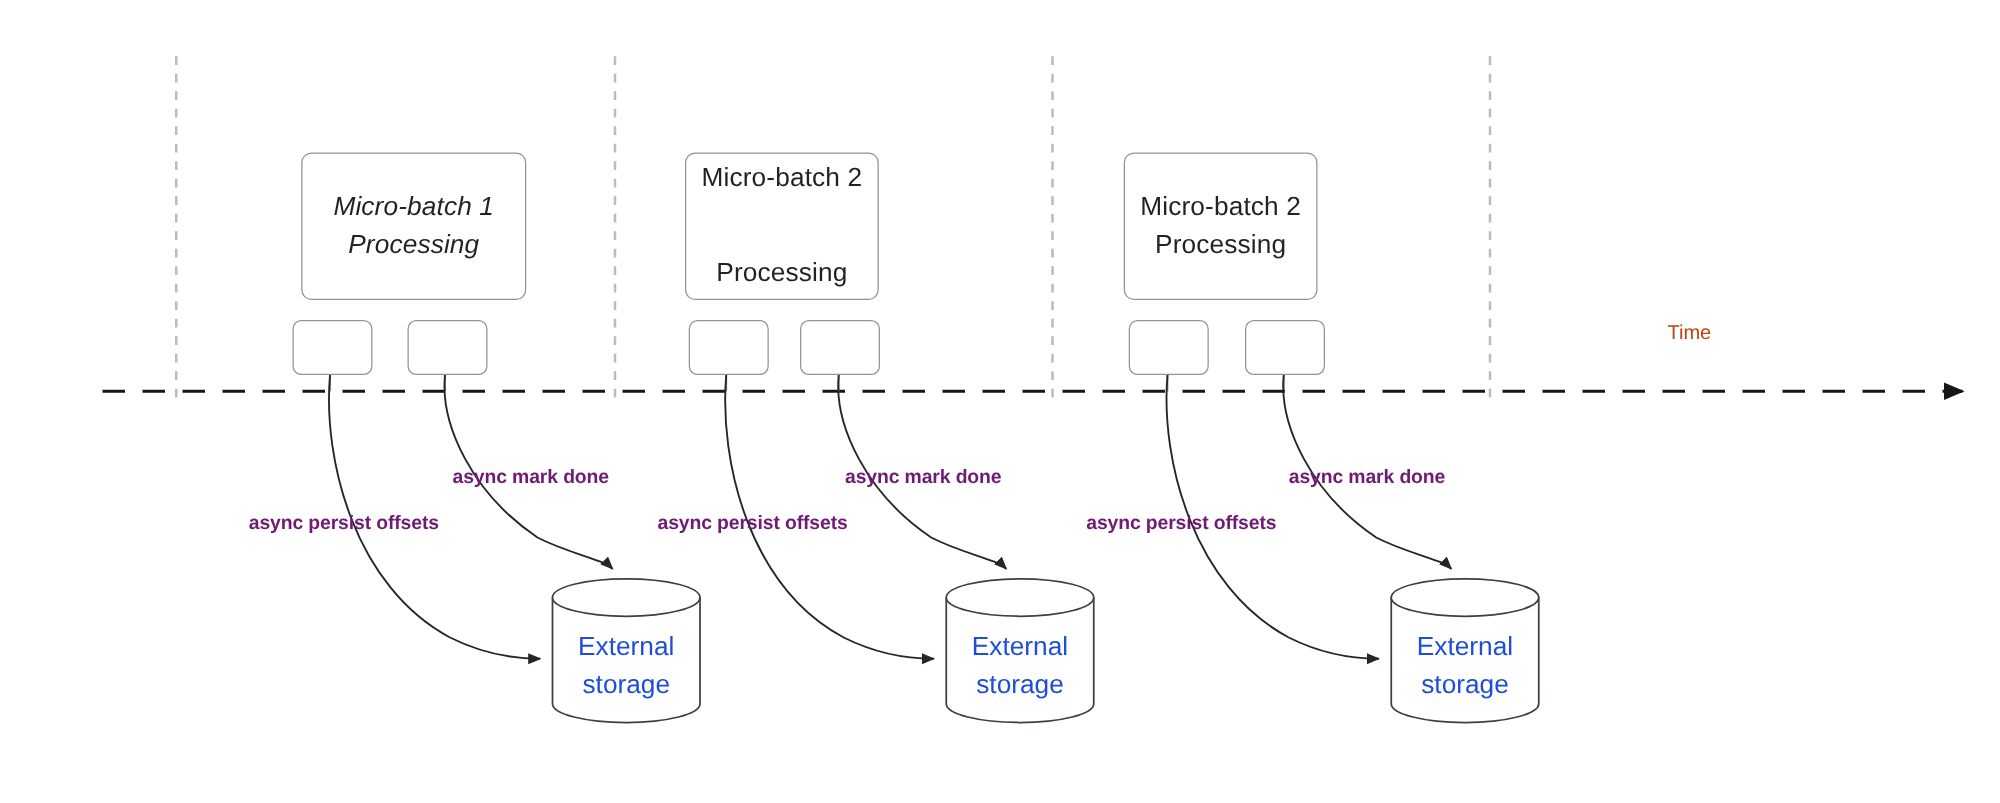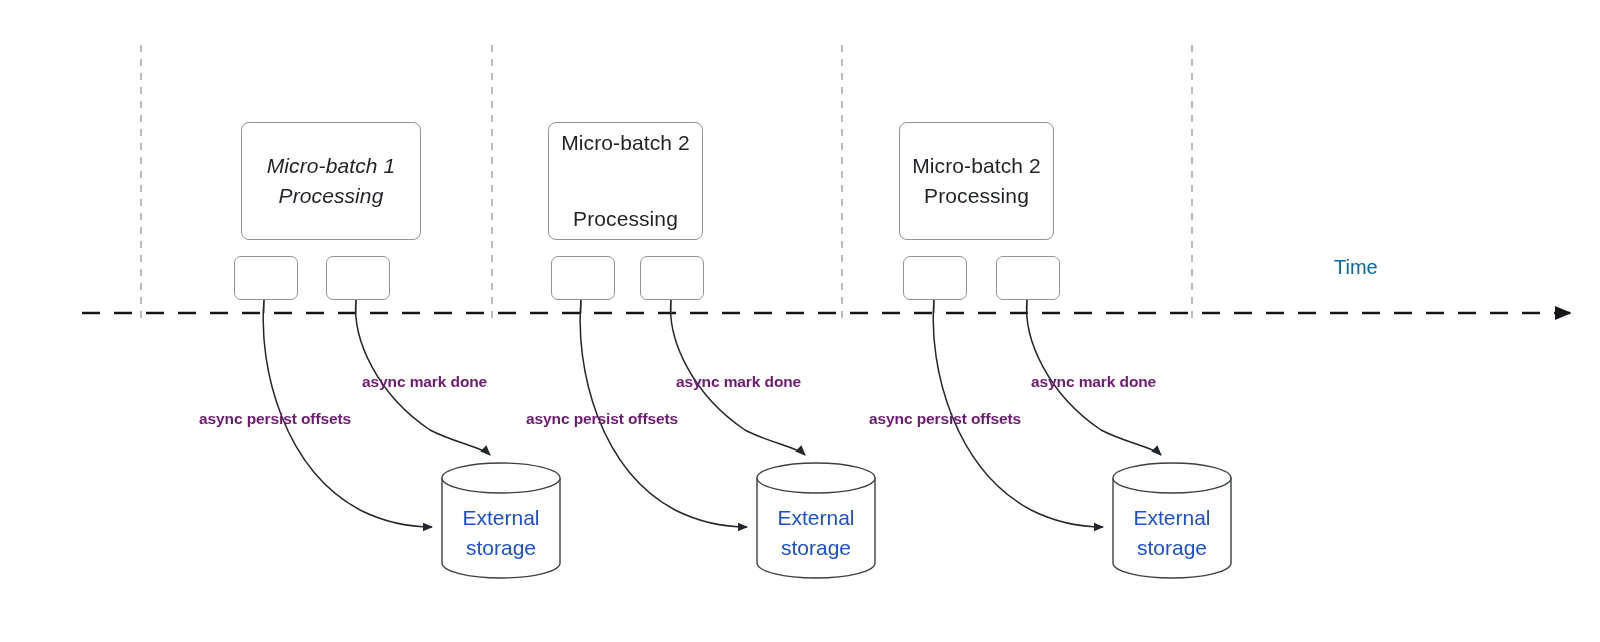--- a/index.html
+++ b/index.html
@@ -69,22 +69,22 @@
     position: absolute;
     color: #701a75;
     font-size: 15.5px;
     font-weight: bold;
     line-height: 18px;
     white-space: nowrap;
     letter-spacing: -0.1px;
   }
   .time-label {
     position: absolute;
-    color: #0369a1;
-    font-size: 20px;
+    color: #c2410c;
+    font-size: 16px;
     line-height: 24px;
     white-space: nowrap;
   }
 </style>
 </head>
 <body>
 
 <div id="canvas">
 
   <svg class="layer" viewBox="0 0 1600 642" xmlns="http://www.w3.org/2000/svg">

